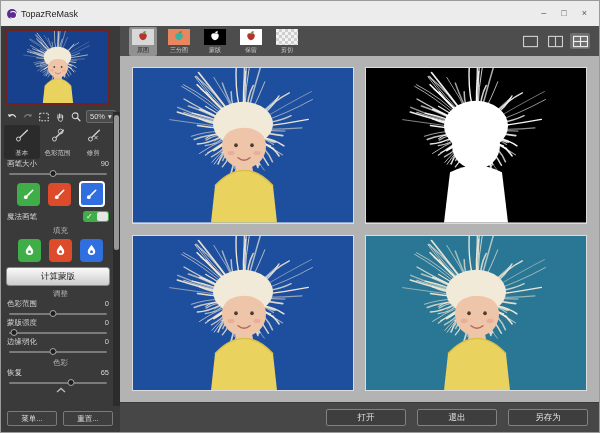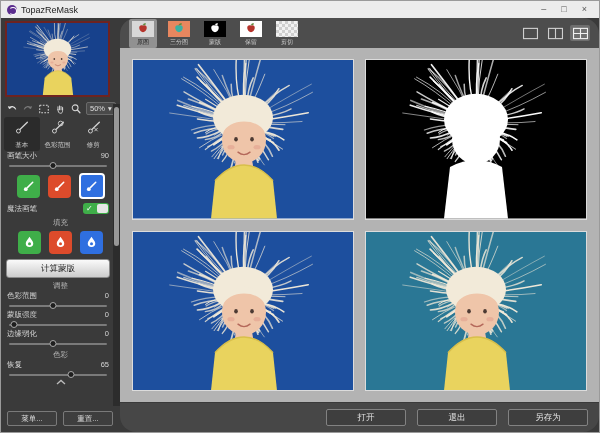--- a/index.html
+++ b/index.html
@@ -1,19 +1,19 @@
 <!DOCTYPE html>
 <html><head>
 <meta charset="utf-8">
 <style>
   html,body{margin:0;padding:0;background:#888;}
   *{box-sizing:border-box;font-family:"Liberation Sans","DejaVu Sans",sans-serif;}
   .app{width:600px;height:433px;background:#3a3a3a;border:1px solid #9a9a9a;display:flex;flex-direction:column;overflow:hidden;}
   
-  .titlebar{height:17px;background:#ececec;display:flex;align-items:center;padding:0 6px;gap:4px;flex:none;}
+  .titlebar{height:25px;background:#ececec;display:flex;align-items:center;padding:0 6px;gap:4px;flex:none;}
   .logo{width:10px;height:10px;border-radius:50%;background:#5b2d8e;position:relative;flex:none;}
   .logo::after{content:'';position:absolute;left:2px;top:2px;width:6px;height:6px;border-radius:50%;border:1.4px solid #fff;border-left-color:transparent;}
   .t-title{font-size:9px;color:#222;}
   .t-controls{margin-left:auto;display:flex;gap:15px;color:#555;font-size:9px;padding-right:6px;align-items:center;}
   .t-controls span{cursor:default;line-height:9px;}
   
   .bodyrow{flex:1;display:flex;overflow:hidden;}
   
   .sidebar{width:119px;flex:none;background:#3a3a3a;position:relative;display:flex;flex-direction:column;overflow:hidden;}
   .thumb{margin:3px 10px 2px 4px;border:2px solid #6e2320;height:76px;overflow:hidden;flex:none;}
@@ -41,21 +41,21 @@
   .toggle{width:26px;height:11px;border-radius:3px;background:#3fae49;position:relative;}
   .toggle .knob{position:absolute;right:1px;top:1px;width:11px;height:9px;background:#e6e6e6;border-radius:2px;}
   .toggle .chk{position:absolute;left:3px;top:0;color:#fff;font-size:8px;line-height:11px;}
   .compute{margin:3px 10px 1px 5px;height:19px;background:linear-gradient(#fafafa,#cccccc);border:1px solid #8a8a8a;border-radius:3px;font-size:8.5px;color:#1a1a1a;display:flex;align-items:center;justify-content:center;flex:none;}
   .chev{display:flex;justify-content:center;padding:0;flex:none;height:6px;}
   .sb-footer{margin-top:auto;display:flex;gap:6px;padding:3px 7px 6px 6px;flex:none;}
   .sb-btn{flex:1;height:15px;background:#3e3e3e;border:1px solid #7a7a7a;border-radius:2px;color:#ddd;font-size:7.5px;display:flex;align-items:center;justify-content:center;}
   .scroll{position:absolute;right:0;top:86px;bottom:26px;width:7px;background:#2c2c2c;}
   .scroll .th{position:absolute;top:3px;left:1px;right:1px;height:46%;background:#989898;border-radius:3px;}
   
-  .main{flex:1;display:flex;flex-direction:column;overflow:hidden;border-radius:16px;}
+  .main{flex:1;display:flex;flex-direction:column;overflow:hidden;}
   .tabsbar{height:30px;background:#4d4d4d;display:flex;align-items:center;padding:0 9px;flex:none;}
   .tabs{display:flex;gap:8px;}
   .tab{display:flex;flex-direction:column;align-items:center;padding:2px 3px 1px;border-radius:2px;}
   .tab.sel{background:#919191;}
   .tab-ic{width:22px;height:16px;display:flex;align-items:center;justify-content:center;overflow:hidden;}
   .tab-ic.checker{background-color:#f2f2f2;background-image:linear-gradient(45deg,#cfcfcf 25%,transparent 25%,transparent 75%,#cfcfcf 75%),linear-gradient(45deg,#cfcfcf 25%,transparent 25%,transparent 75%,#cfcfcf 75%);background-size:6px 6px;background-position:0 0,3px 3px;}
   .tab-lb{font-size:6px;color:#c9c9c9;margin-top:1px;white-space:nowrap;}
   .tab.sel .tab-lb{color:#1e1e1e;}
   .viewmodes{margin-left:auto;display:flex;gap:5px;}
   .vm{width:20px;height:16px;border-radius:2px;display:flex;align-items:center;justify-content:center;}

